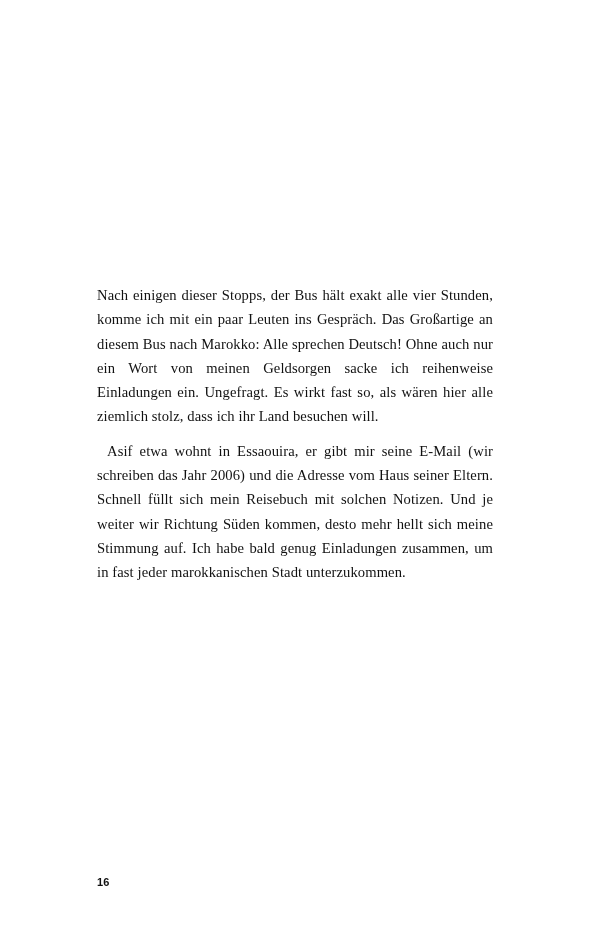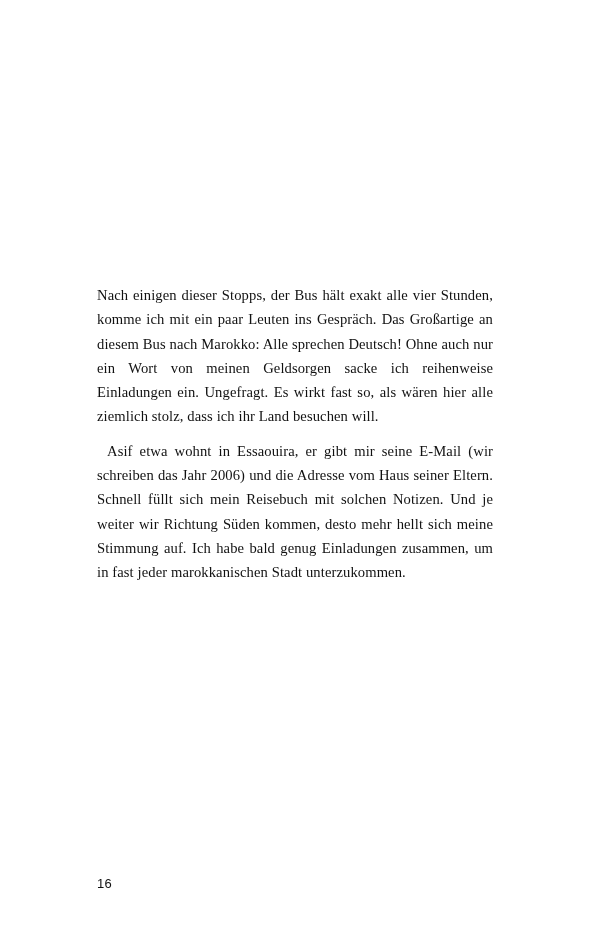--- a/index.html
+++ b/index.html
@@ -41,22 +41,22 @@
   }
   .para + .para {
     margin-top: 10px;
     text-indent: 10px;
   }
   .page-number {
     position: absolute;
     left: 97px;
     top: 876px;
     font-family: "Liberation Sans", sans-serif;
-    font-size: 13px;
-    font-weight: 400;
+    font-size: 11px;
+    font-weight: 700;
     color: #111111;
     letter-spacing: 0.2px;
   }
 </style>
 </head>
 <body>
 
 <div class="page">
 
   <div class="text-block">

